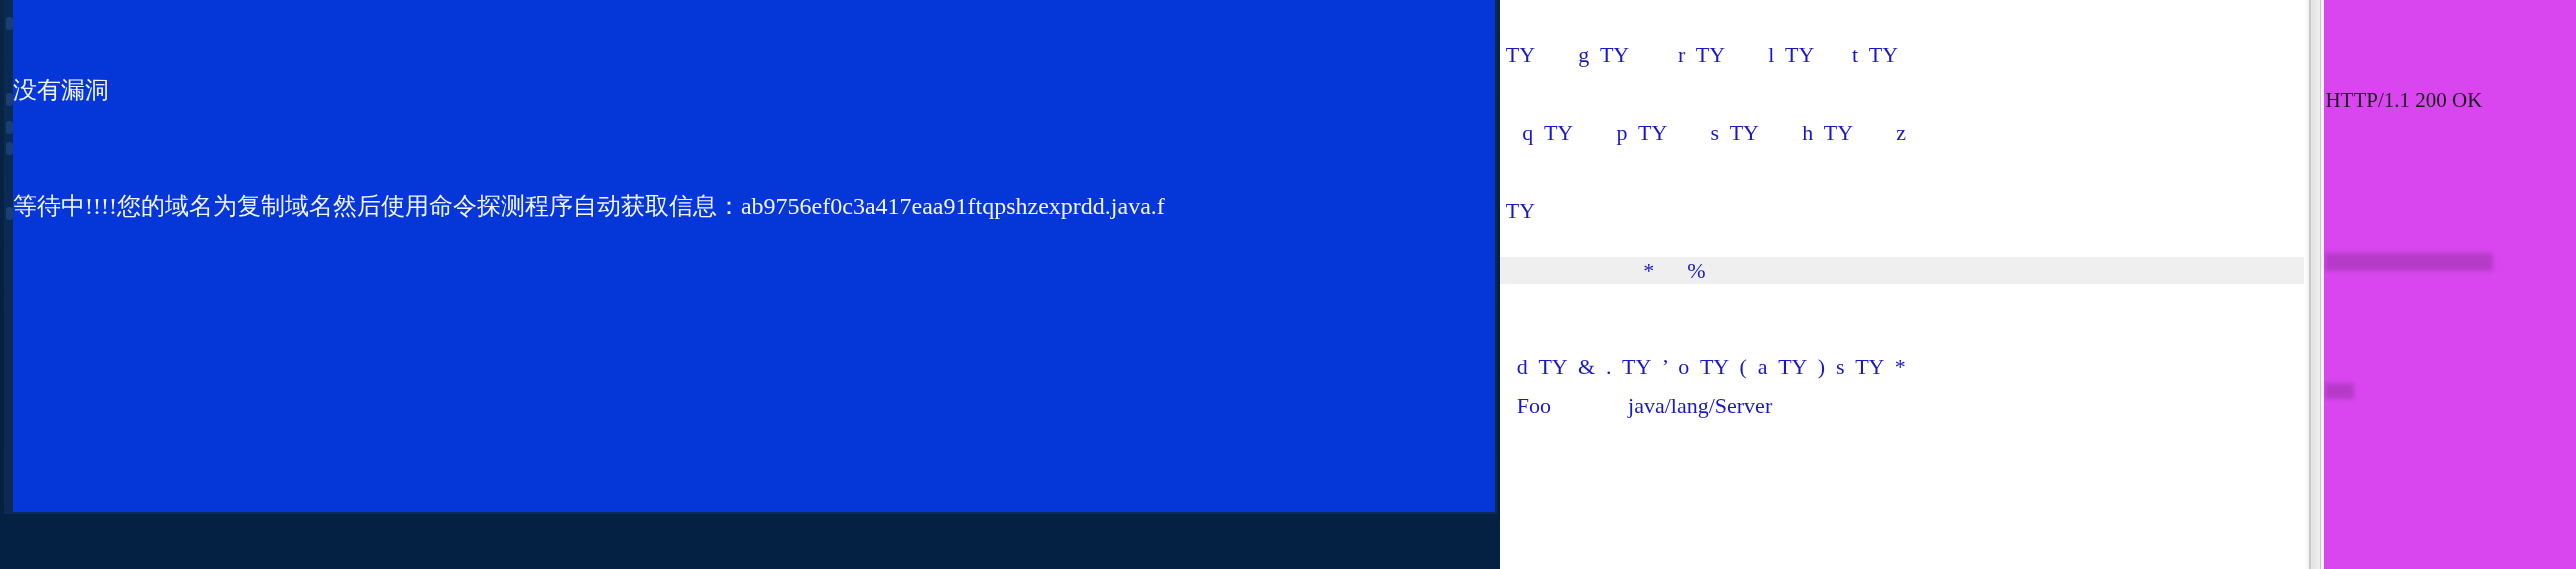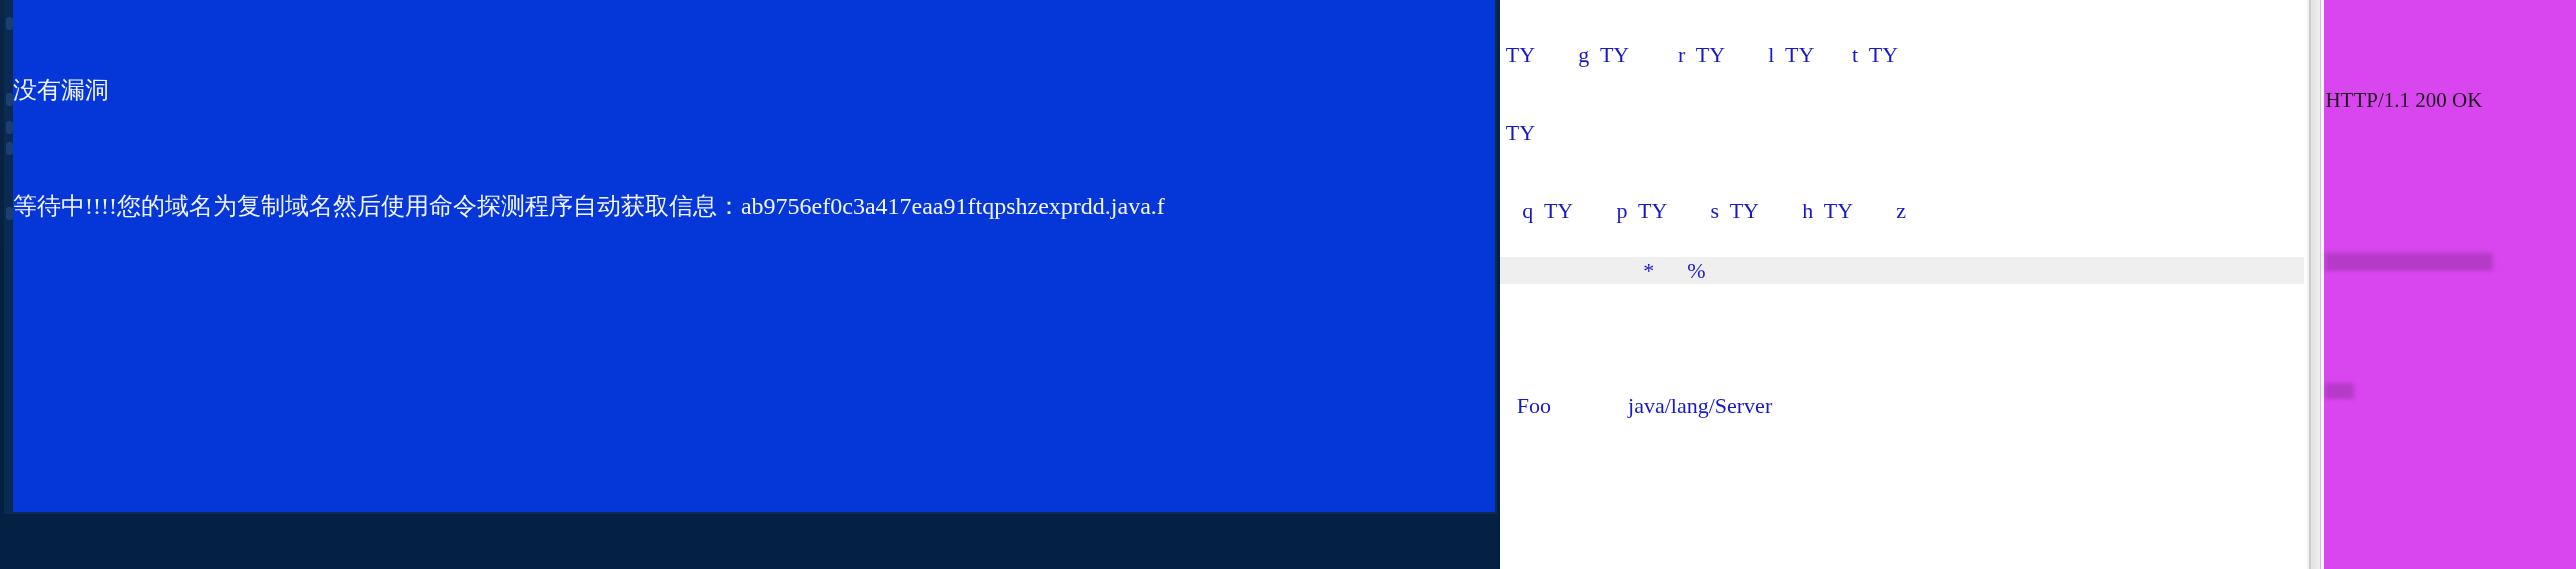--- a/index.html
+++ b/index.html
@@ -211,23 +211,24 @@
         
 
       </div>
     </div>
   </div>
 
   <div id="mid-pane">
 
     <div id="mid-text">
       <span class="mline">TY        g  TY         r  TY        l  TY       t  TY</span>
+      <span class="mline">   q  TY        p  TY        s  TY        h  TY        z</span>
       <span class="mline">TY</span>
-      <span class="mline">   q  TY        p  TY        s  TY        h  TY        z</span>
       <span class="mline">&nbsp;</span>
+      <span class="mline">  d  TY  &amp;  .  TY  ’  o  TY  (  a  TY  )  s  TY  *</span>
       
     </div>
 
     <div id="mid-gray-band"></div>
     <div id="mid-band-text">                         *      %</div>
 
     <div style="position:absolute;left:5.8px;top:289px;width:795px;color:#1818c8;
                 font-family:'Liberation Serif','DejaVu Serif',serif;font-size:22px;
                 line-height:26px;white-space:pre;">
 

